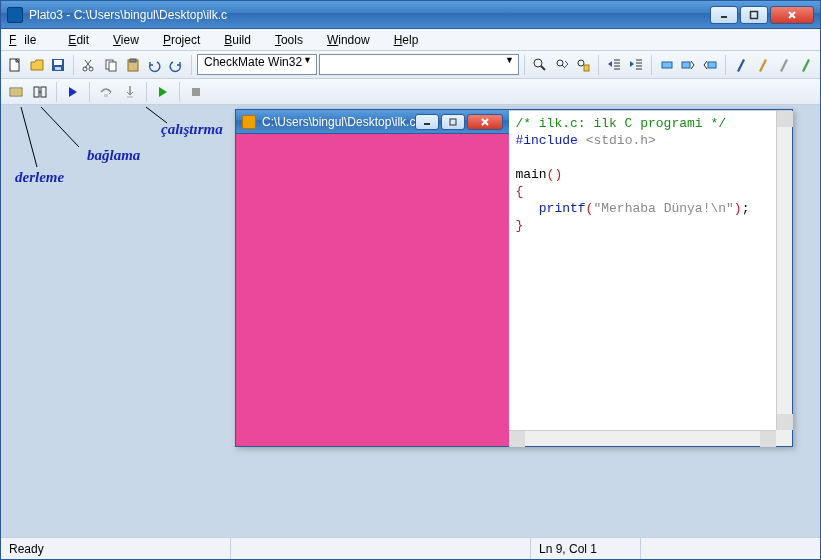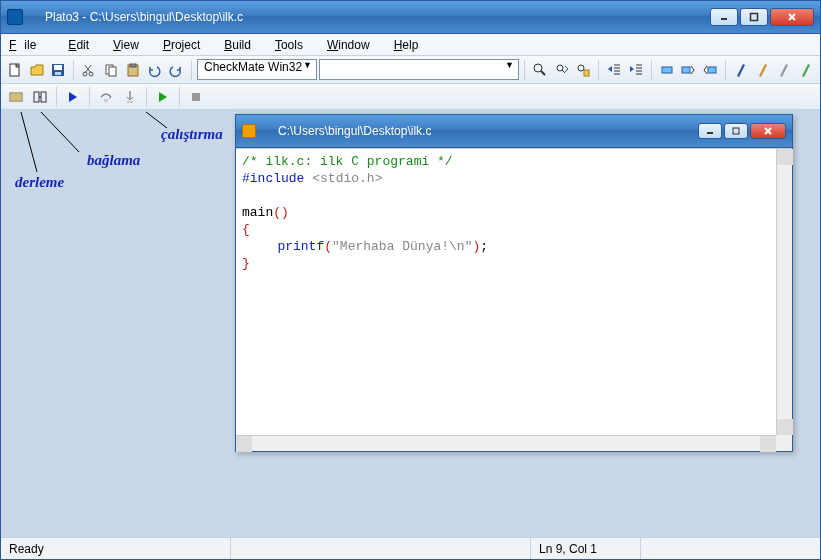--- a/index.html
+++ b/index.html
@@ -23,23 +23,22 @@
     position: relative;
   }
 
   
   .titlebar {
     height: 28px;
     background: linear-gradient(#5a9fe0, #3f7ec4 45%, #2f6cb3 46%, #4a8bd0);
     border-bottom: 1px solid #2a5a9c;
     display: flex;
     align-items: center;
-    padding: 16px 6px;
+    padding: 6px 6px;
     color: #fff;
-    gap: 16px;
   }
   .titlebar .app-icon {
     width: 16px; height: 16px;
     background: #0a5ba8;
     border: 1px solid #033d74;
     border-radius: 2px;
     margin-right: 6px;
     display:flex;align-items:center;justify-content:center;
   }
   .winbtns {
@@ -132,23 +131,23 @@
   }
 
   
   .child {
     position: absolute;
     left: 234px;
     top: 4px;
     width: 558px;
     height: 338px;
     border: 1px solid #2a5a9c;
-    background: #fde047;
+    background: #ec4899;
     box-shadow: 2px 2px 6px rgba(0,0,0,0.25);
-    display:flex;flex-direction:column;
+    display:flex;flex-direction:row;
   }
   .child .titlebar {
     height: 24px;
     font-size: 12px;
   }
   .child .titlebar .app-icon {
     width:14px;height:14px;
     background:#f0a000;border:1px solid #b77100;
   }
   .child .winbtns .winbtn { width:24px; height:16px; }
@@ -169,21 +168,21 @@
     line-height: 17px;
     white-space: pre;
     overflow:hidden;
     position:relative;
   }
   .editor .comment { color:#1a8b1a; }
   .editor .pp { color:#1020b0;margin-top:17px; }
   .editor .ang { color:#888; }
   .editor .paren { color:#c02020; }
   .editor .brace { color:#c02020; }
-  .editor .fn { color:#1020b0;margin-left:12px; }
+  .editor .fn { color:#1020b0; }
   .editor .str { color:#888; }
 
   .vscroll {
     position:absolute; right:0; top:0; bottom:16px; width:16px;
     background:#efefef; border-left:1px solid #ccc;
   }
   .vscroll::before, .vscroll::after {
     content:""; position:absolute; left:0; width:16px; height:16px;
     background:#ddd;
   }

